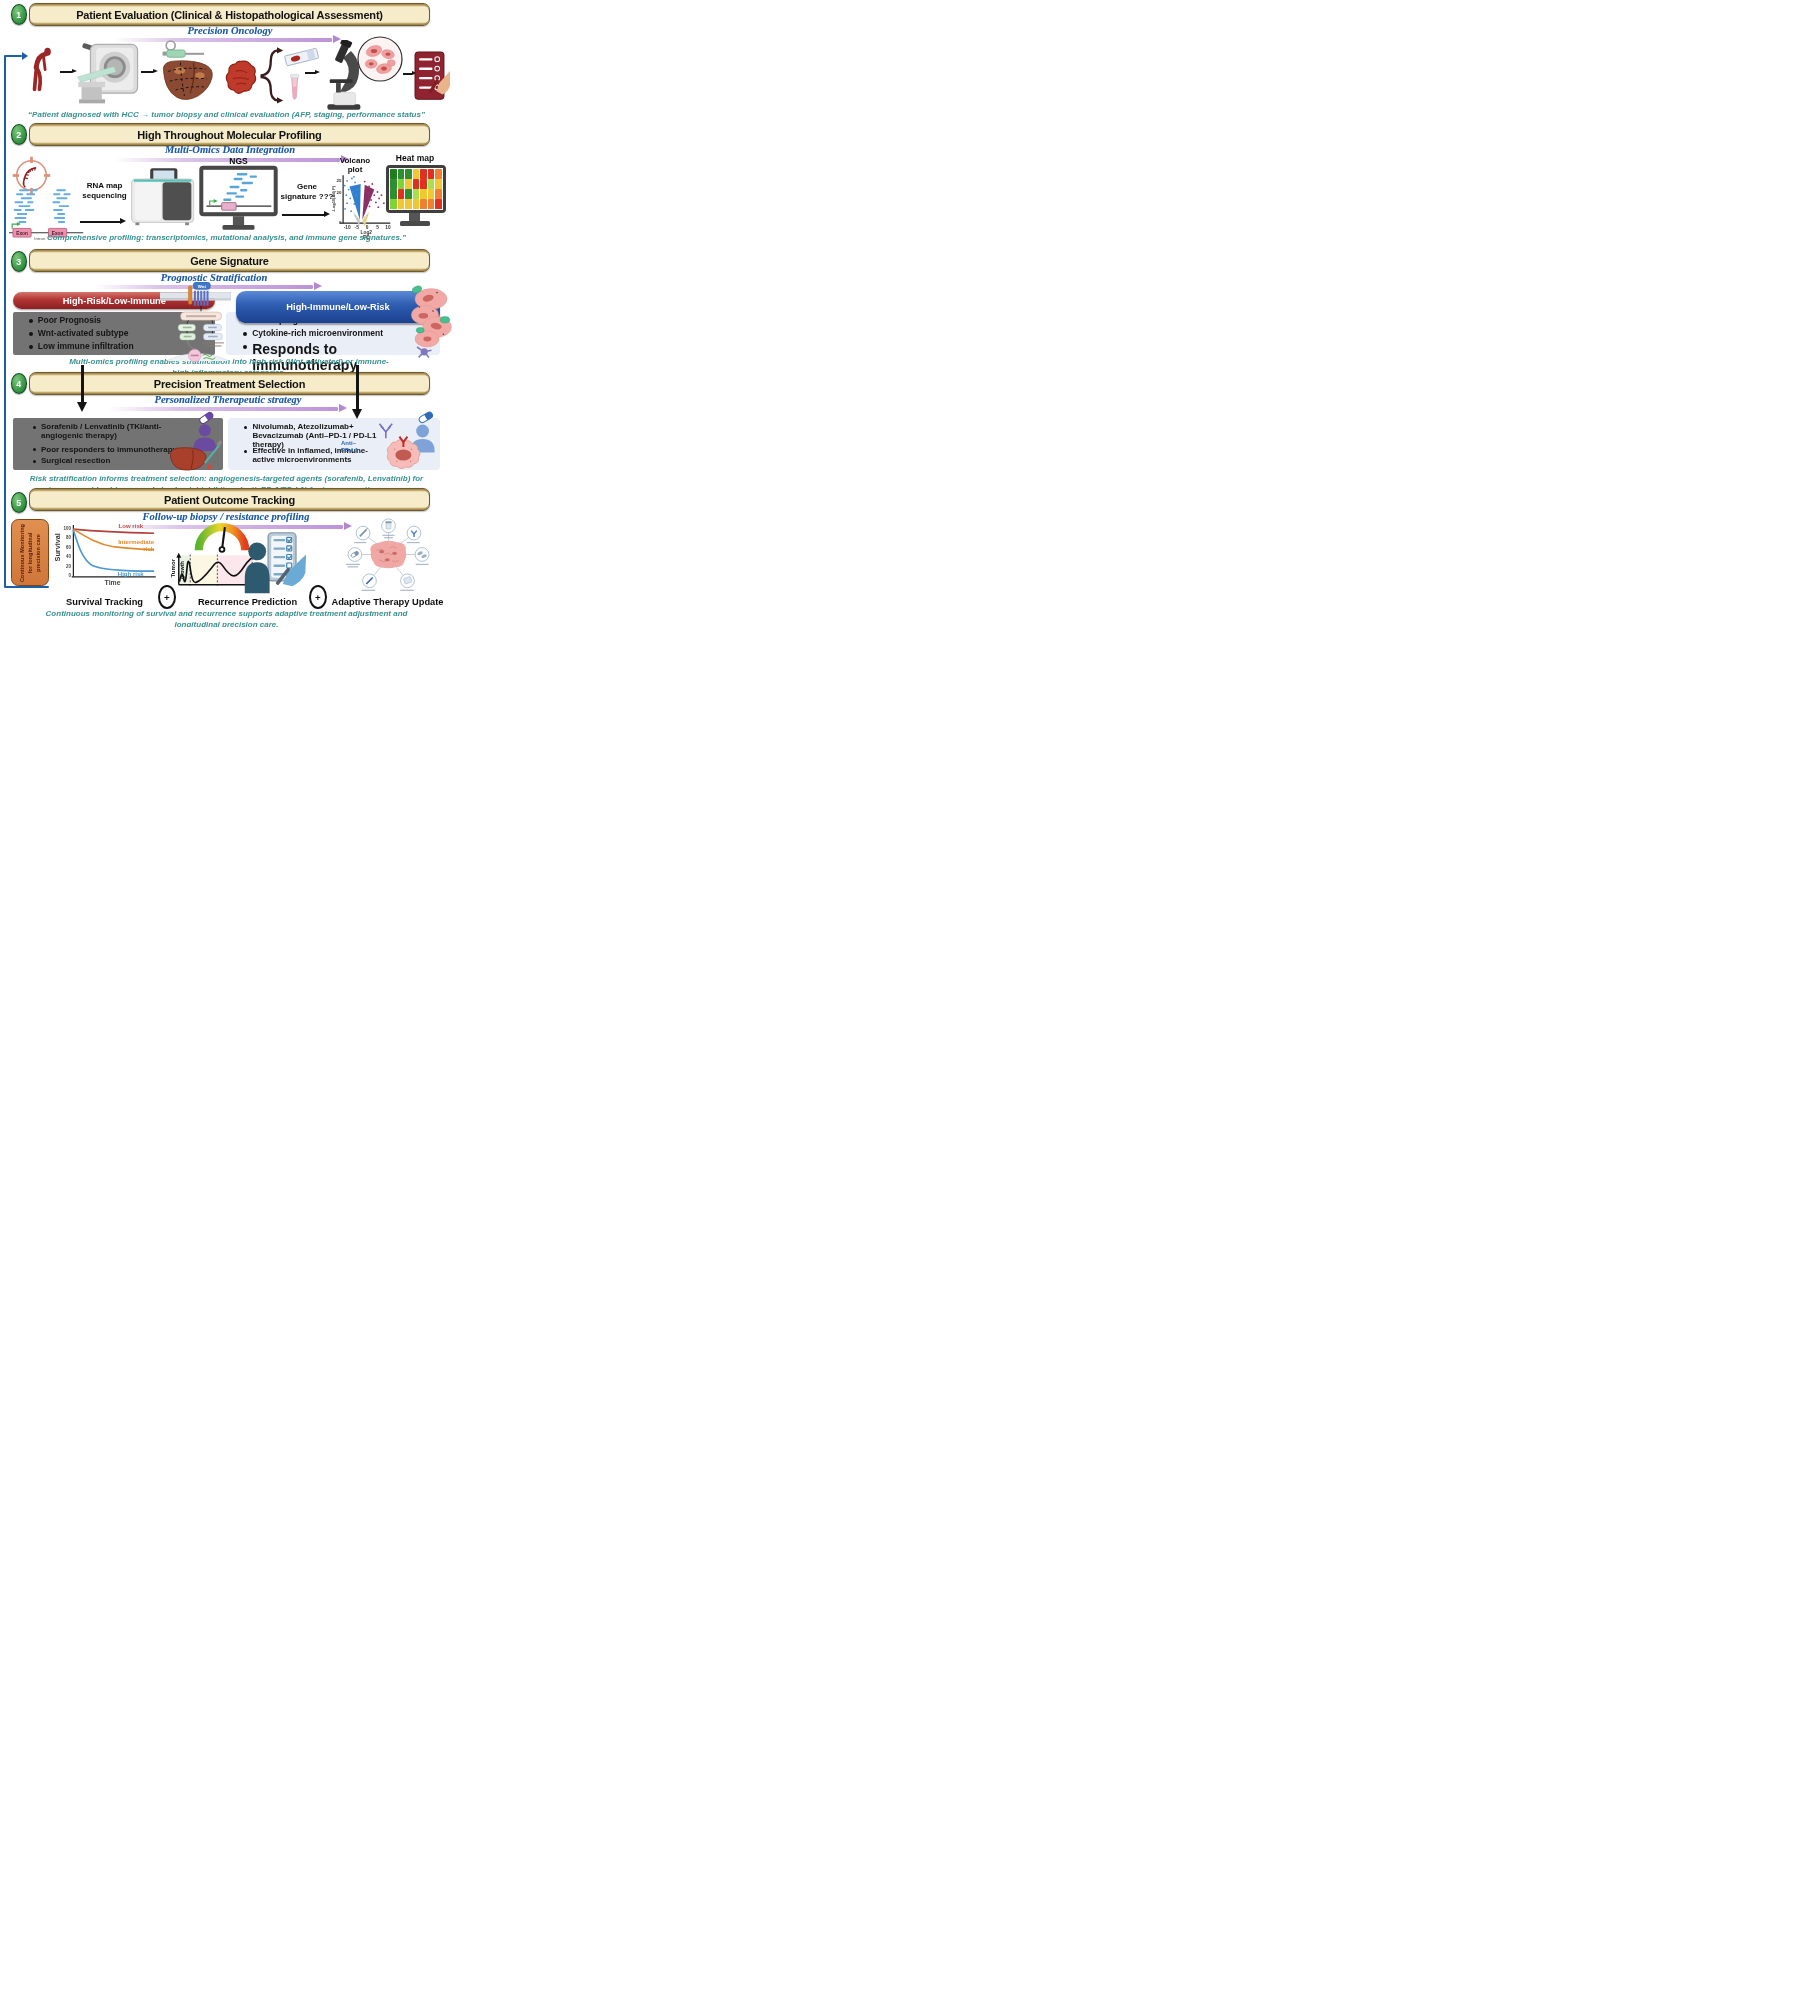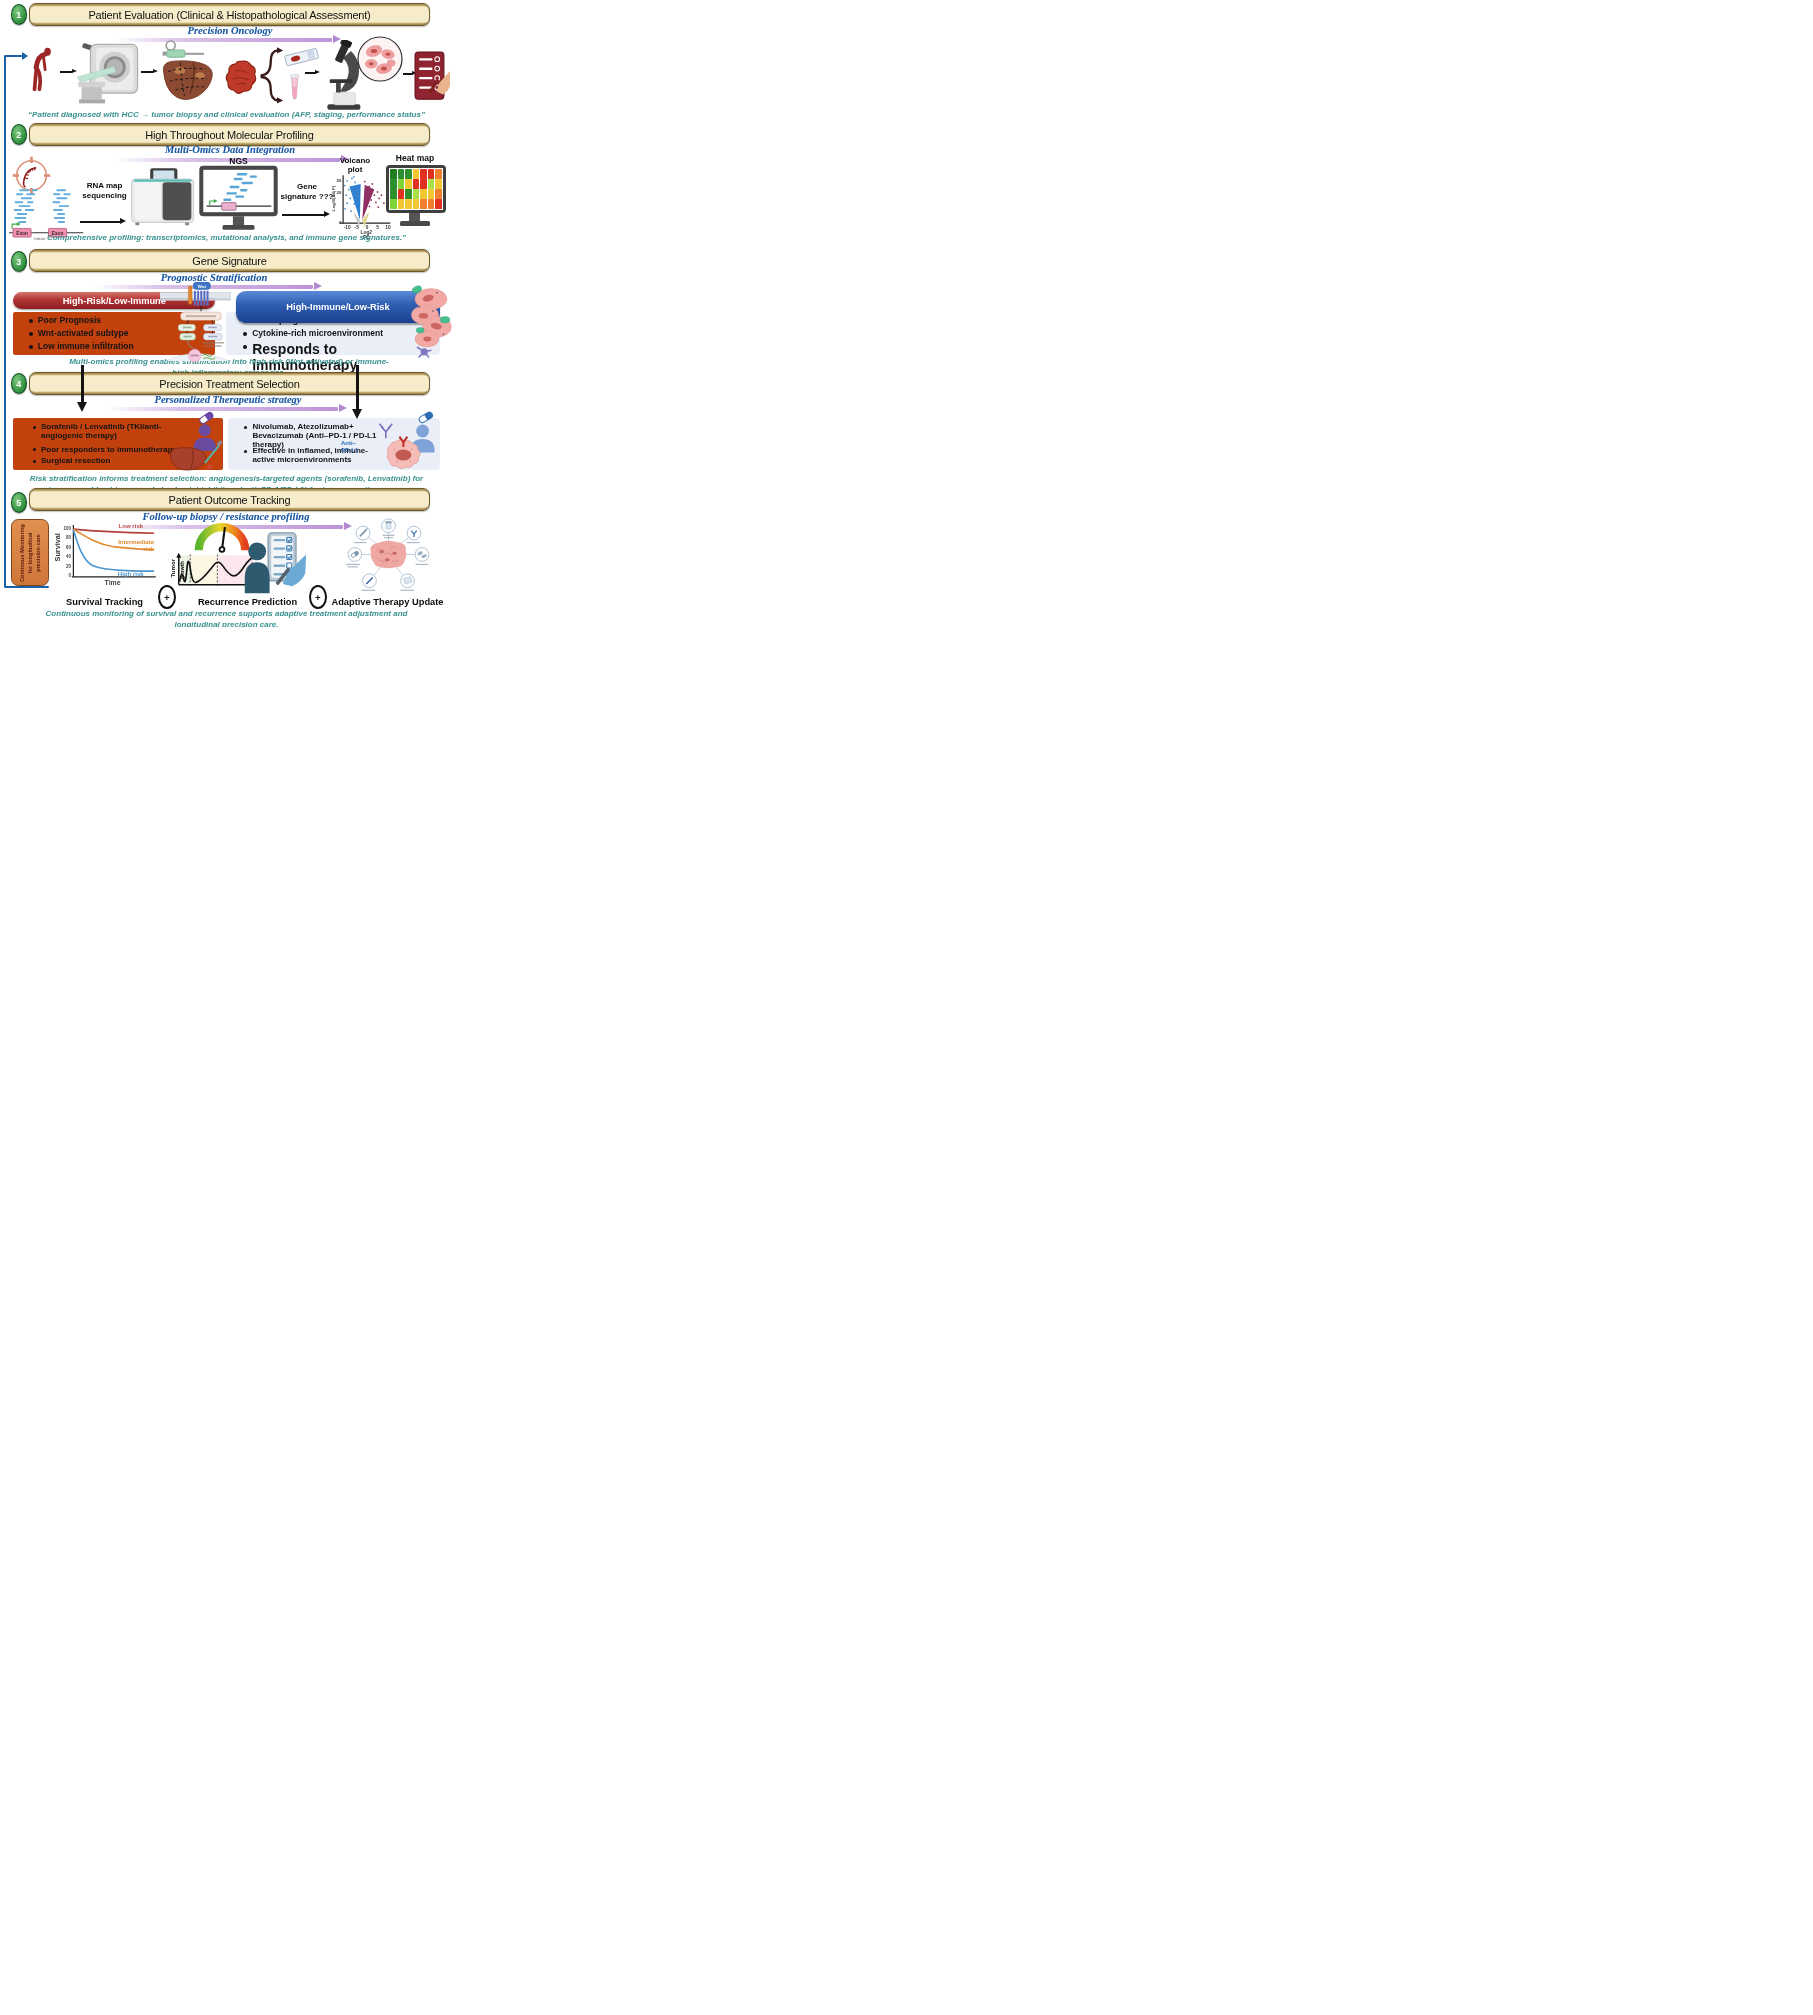--- a/index.html
+++ b/index.html
@@ -3,21 +3,21 @@
 <meta charset="utf-8">
 <style>
   html,body{margin:0;padding:0;background:#ffffff;}
   #page{position:relative;width:453px;height:627px;background:#ffffff;overflow:hidden;
         font-family:"Liberation Sans",sans-serif;color:#111;}
   .abs{position:absolute;}
   .sec-banner{background:linear-gradient(#c9a757,#f6ecca 16%,#f6ecca 84%,#bfa04e);
       border:0.8px solid #6e5c2e;border-radius:7px;
       box-shadow:inset 0 1.6px 0 rgba(138,115,64,.6), inset 0 -1.6px 0 rgba(138,115,64,.6), 0 0.8px 1.2px rgba(0,0,0,.25);
       display:flex;align-items:center;justify-content:center;
-      font-weight:normal;font-size:11px;letter-spacing:-0.2px;color:#121212;}
+      font-weight:bold;font-size:11px;letter-spacing:-0.2px;color:#121212;}
   .num{width:14.5px;height:19.3px;border-radius:50%;
       background:radial-gradient(ellipse at 35% 30%,#7cc87c,#2f8f3f 70%,#1e6e2e);
       border:0.8px solid #0f4d1d;color:#fff;display:flex;align-items:center;justify-content:center;
       font-size:8.9px;font-weight:bold;box-shadow:0 0.8px 1.2px rgba(0,0,0,.4);z-index:4;}
   .bluehead{font-family:"Liberation Serif",serif;font-style:italic;font-weight:bold;
       color:#1b5aa6;text-align:center;text-shadow:0 0.4px 0.4px rgba(120,150,200,.5);}
   .teal{color:#3a9290;font-weight:bold;font-style:italic;text-align:center;line-height:1.35;}
   .parrow{height:4.4px;background:linear-gradient(to right,rgba(189,147,216,0),rgba(189,147,216,.55) 30%,#bd93d8);border-radius:1.2px;}
   .parrow i{position:absolute;right:-8.5px;top:-2.8px;width:0;height:0;
       border-left:8.9px solid #b487d2;border-top:4.8px solid transparent;border-bottom:4.8px solid transparent;}
@@ -27,21 +27,21 @@
   .harrow.big{height:2px;}
   .harrow.big:after{right:-6px;top:-2.8px;border-left:6.4px solid #151515;
       border-top:3.6px solid transparent;border-bottom:3.6px solid transparent;}
   .bigdown{width:2.8px;background:#141414;z-index:6;}
   .bigdown:after{content:"";position:absolute;left:-4.4px;bottom:-9.7px;
       border-top:10.5px solid #141414;border-left:5.6px solid transparent;border-right:5.6px solid transparent;}
   .pill{border-radius:9.7px;display:flex;align-items:center;justify-content:center;color:#fff;
       font-weight:bold;font-size:9.3px;box-shadow:0 1.2px 1.6px rgba(0,0,0,.35);z-index:2;}
   .redpill{background:linear-gradient(#d4766c,#b23434 45%,#8c1f22);}
   .bluepill{background:linear-gradient(#5b8ad8,#2d5cb0 45%,#1c4190);}
-  .pinkcard{background:#c2410c;border-radius:2px;}
+  .pinkcard{background:#737373;border-radius:2px;}
   .bluecard{background:#e9eef7;border-radius:4px;}
   .b{display:flex;gap:5.2px;font-weight:bold;color:#141414;text-align:left;}
   .b .d{width:4px;height:4px;border-radius:50%;background:#141414;margin-top:3.6px;flex:none;}
   .obox{background:linear-gradient(#e09050,#d0763a);border:1.2px solid #7e4418;border-radius:7.3px;}
   .obox .t{position:absolute;left:50%;top:50%;width:61px;transform:translate(-50%,-50%) rotate(-90deg);
       color:#5c1d10;font-weight:bold;font-size:5.6px;text-align:center;line-height:1.45;}
   .botlabel{font-weight:bold;font-size:9.3px;text-align:center;color:#0d0d0d;}
   .plusc{width:13.7px;height:20px;border:2px solid #111;border-radius:50%;display:flex;
       align-items:center;justify-content:center;font-weight:bold;font-size:9.7px;color:#111;background:#fff;}
   .bline{background:#1d5fa5;border-radius:1.2px;z-index:1;}

